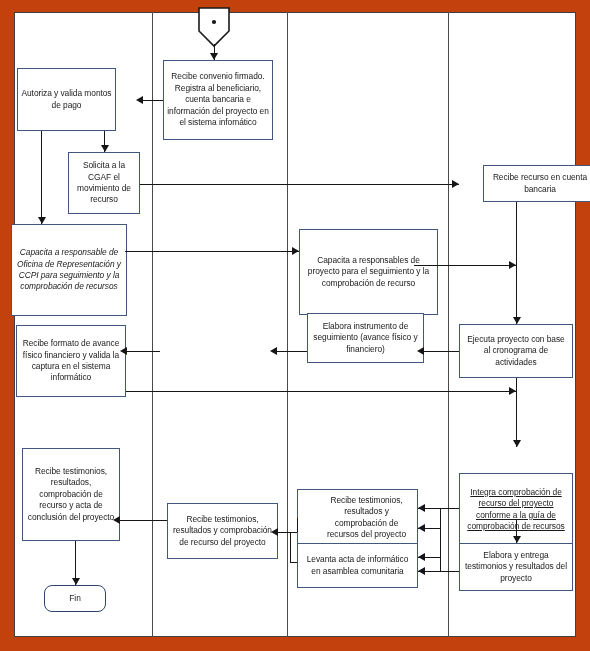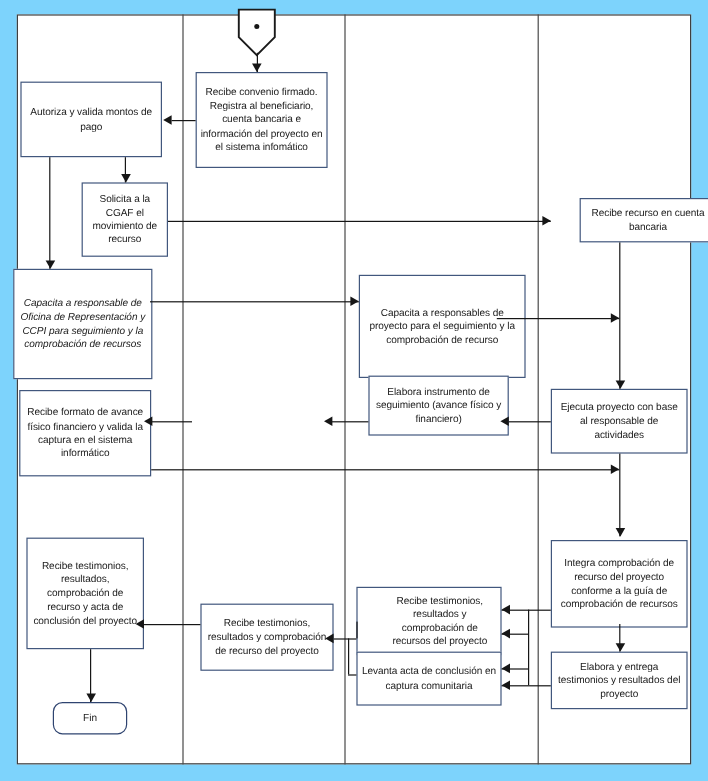--- a/index.html
+++ b/index.html
@@ -7,21 +7,21 @@
     padding: 0;
     background: #ffffff;
   }
   body {
     font-family: "Liberation Sans", sans-serif;
   }
   #canvas {
     position: relative;
     width: 590px;
     height: 651px;
-    background: #7dd3fc;
+    background: #c2410c;
     overflow: hidden;
   }
   
   .lane-frame {
     position: absolute;
     left: 14px;
     top: 12px;
     width: 562px;
     height: 625px;
     border: 1px solid #3f3f3f;
@@ -107,67 +107,67 @@
     </svg>
   </div>
 
   <div class="vline" style="left:213.5px; top:44px; height:16px;"></div>
   <div class="arrow down" style="left:210px; top:53px;"></div>
 
   <div class="node" style="left:163px; top:60px; width:110px; height:80px;">
     <span>Recibe convenio firmado. Registra al beneficiario, cuenta bancaria e información del proyecto en el sistema infomático</span>
   </div>
 
-  <div class="node" style="left:17px; top:68px; width:118px; height:63px;">
+  <div class="node" style="left:17px; top:68px; width:99px; height:63px;">
     <span>Autoriza y valida montos de pago</span>
   </div>
 
   <div class="node" style="left:68px; top:152px; width:72px; height:62px;text-align:center;">
     <span>Solicita a la CGAF el movimiento de recurso</span>
   </div>
 
   <div class="node" style="left:459px; top:165px; width:114px; height:37px;margin-left:24px;">
     <span>Recibe recurso en cuenta bancaria</span>
   </div>
 
   <div class="node" style="left:11px; top:224px; width:116px; height:92px;font-style:italic;">
     <span>Capacita a responsable de Oficina de Representación y CCPI para seguimiento y la comprobación de recursos</span>
   </div>
 
   <div class="node" style="left:299px; top:229px; width:139px; height:86px;">
     <span>Capacita a responsables de proyecto para el seguimiento y la comprobación de recurso</span>
   </div>
 
   <div class="node" style="left:459px; top:324px; width:114px; height:54px;">
-    <span>Ejecuta proyecto con base al responsable de actividades</span>
+    <span>Ejecuta proyecto con base al cronograma de actividades</span>
   </div>
 
   <div class="node" style="left:307px; top:313px; width:117px; height:50px;">
     <span>Elabora instrumento de seguimiento (avance físico y financiero)</span>
   </div>
 
 
   <div class="node" style="left:16px; top:325px; width:110px; height:72px;">
     <span>Recibe formato de avance físico financiero y valida la captura en el sistema informático</span>
   </div>
 
-  <div class="node" style="left:459px; top:450px; width:114px; height:73px;">
+  <div class="node" style="left:459px; top:473px; width:114px; height:73px;text-decoration:underline;">
     <span>Integra comprobación de recurso del proyecto conforme a la guía de comprobación de recursos</span>
   </div>
 
   <div class="node" style="left:459px; top:543px; width:114px; height:48px;">
     <span>Elabora y entrega testimonios y resultados del proyecto</span>
   </div>
 
   <div class="node" style="left:297px; top:489px; width:121px; height:57px;padding-left:21px;">
     <span>Recibe testimonios, resultados y comprobación de recursos del proyecto</span>
   </div>
 
   <div class="node" style="left:297px; top:543px; width:121px; height:45px;">
-    <span>Levanta acta de conclusión en captura comunitaria</span>
+    <span>Levanta acta de informático en asamblea comunitaria</span>
   </div>
 
   <div class="node" style="left:167px; top:503px; width:111px; height:56px;">
     <span>Recibe testimonios, resultados y comprobación de recurso del proyecto</span>
   </div>
 
   <div class="node" style="left:22px; top:448px; width:98px; height:93px;">
     <span>Recibe testimonios, resultados, comprobación de recurso y acta de conclusión del proyecto</span>
   </div>
 

